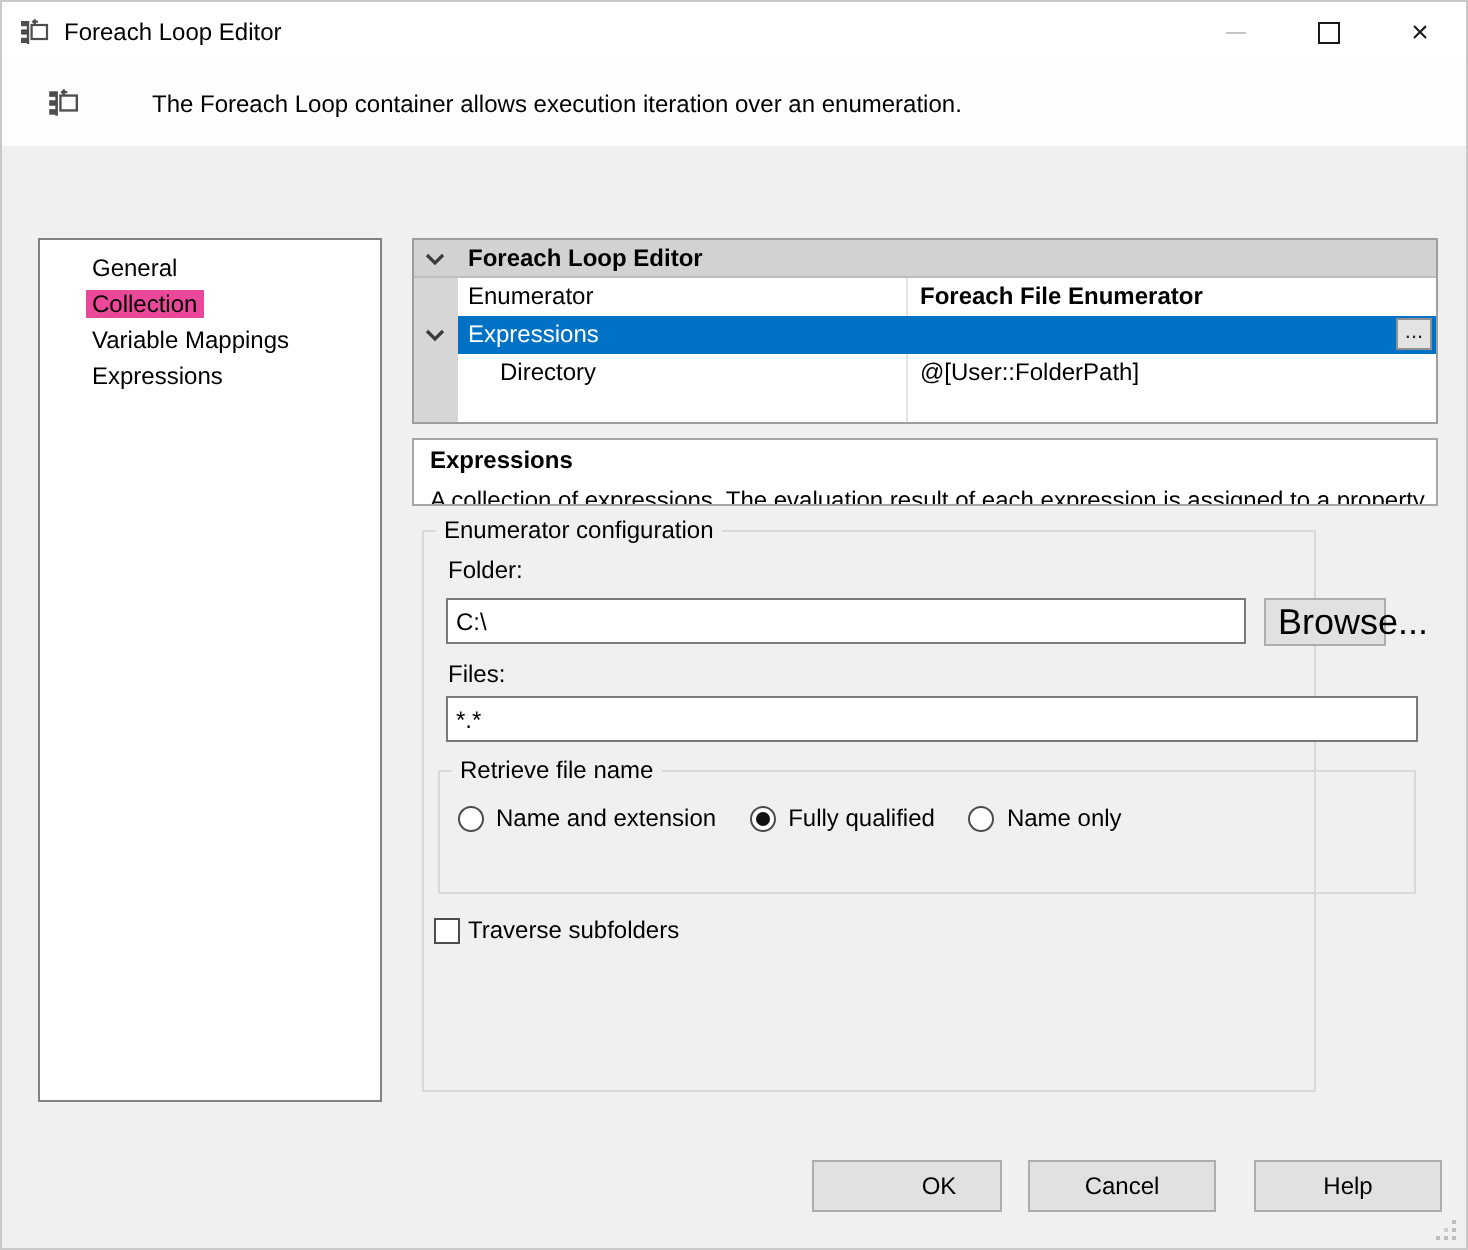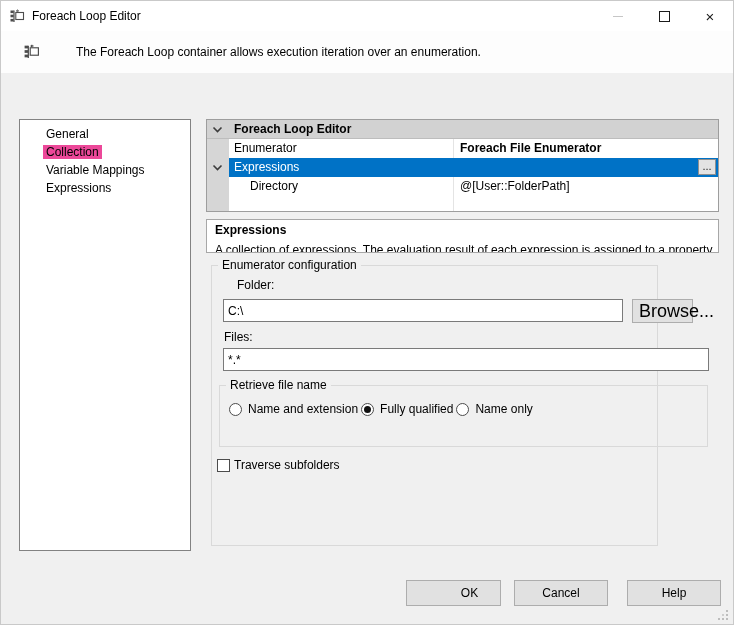--- a/index.html
+++ b/index.html
@@ -44,21 +44,21 @@
   .descpanel .dtitle { font-weight:bold; line-height:15px; }
   .descpanel .dtext { line-height:15px; margin-top:5px; white-space:nowrap; }
   
   fieldset { border:1px solid #d9d9d9; margin:0; padding:0; box-sizing:border-box; }
   legend { padding:0 4px; margin-left:6px; }
   .cfggroup { position:absolute; left:210px; top:257px; width:447px; height:288px; }
   .retrievegroup { position:absolute; left:218px; top:377px; width:489px; height:69px; }
   .lbl { position:absolute; line-height:14px; }
   .txt { position:absolute; border:1px solid #7a7a7a; background:#fff; font-family:"Liberation Sans",sans-serif; font-size:12px; padding:0 4px; box-sizing:border-box; outline:none; }
   .btn { position:absolute; background:#e1e1e1; border:1px solid #adadad; font-family:"Liberation Sans",sans-serif; font-size:18px; color:#000; box-sizing:border-box; cursor:default; }
-  .radio-row { position:absolute; left:228px; top:401px; display:flex; align-items:center; gap:3px; }
+  .radio-row { position:absolute; left:228px; top:401px; display:flex; align-items:center; gap:17px; }
   .radio-opt { display:flex; align-items:center; cursor:default; }
   .rcircle { width:13px; height:13px; border:1px solid #4c4c4c; border-radius:50%; background:#fff; box-sizing:border-box; position:relative; flex:0 0 auto; }
   .rcircle.on::after { content:""; position:absolute; left:2px; top:2px; width:7px; height:7px; border-radius:50%; background:#111; }
   .radio-opt .rlbl { margin-left:6px; }
   .checkrow { position:absolute; left:216px; top:457px; display:flex; align-items:center; cursor:default; }
   .cbox { width:13px; height:13px; border:1px solid #4c4c4c; background:#fff; box-sizing:border-box; flex:0 0 auto; }
   .checkrow .clbl { margin-left:4px;text-align:right; }
   
   .okbtn { left:405px; top:579px; width:95px; height:26px; border:2px solid #0078d7;padding-left:32px; }
   .cancelbtn { left:513px; top:579px; width:94px; height:26px; }
@@ -149,21 +149,21 @@
 
   <div class="descpanel">
     <div class="dtitle">Expressions</div>
     <div class="dtext">A collection of expressions. The evaluation result of each expression is assigned to a property.</div>
   </div>
 
   <fieldset class="cfggroup">
     <legend>Enumerator configuration</legend>
   </fieldset>
 
-  <div class="lbl" style="left:236px; top:277px;text-align:right;">Folder:</div>
+  <div class="lbl" style="left:223px; top:277px;text-align:right;">Folder:</div>
   <input class="txt" style="left: 222px; top: 298px; width: 400px; height: 23px;" value="C:\">
   <button class="btn" style="left:631px; top:298px; width:61px; height:24px;">Browse...</button>
 
   <div class="lbl" style="left:223px; top:329px;">Files:</div>
   <input class="txt" style="left: 222px; top: 347px; width: 486px; height: 23px;" value="*.*">
 
   <fieldset class="retrievegroup">
     <legend>Retrieve file name</legend>
   </fieldset>
 

